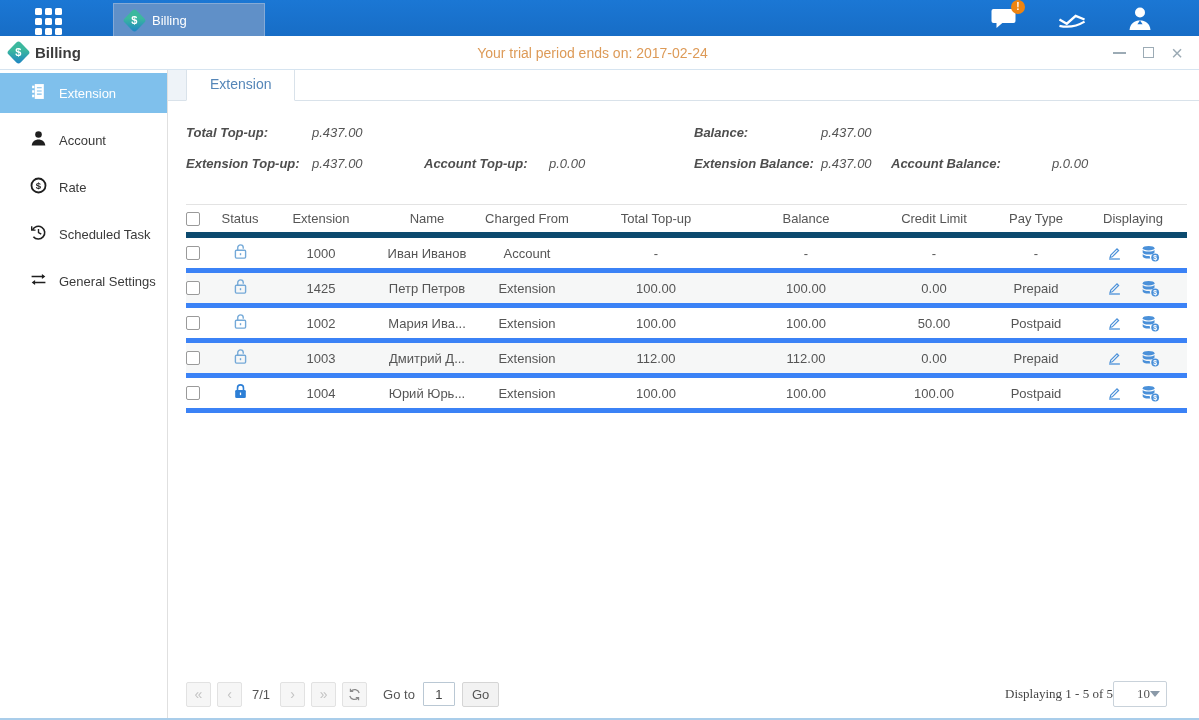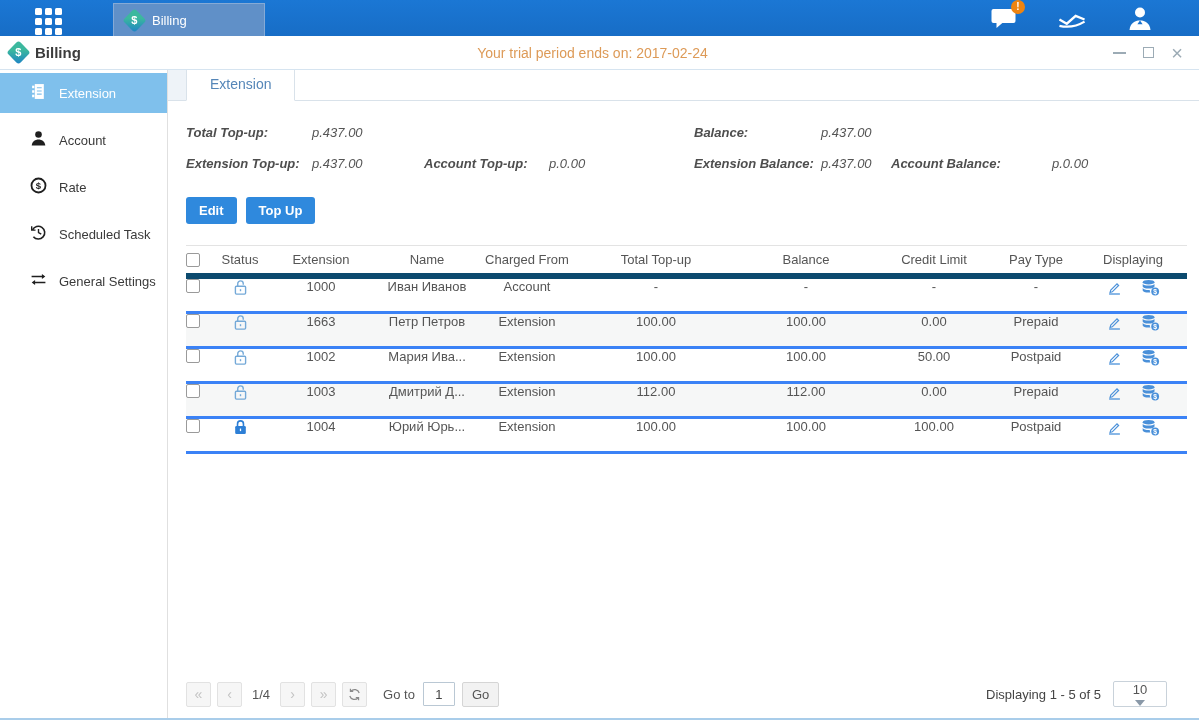--- a/index.html
+++ b/index.html
@@ -54,21 +54,21 @@
   .summary .lbl { position:absolute; font-weight:bold; color:#4e4e4e; white-space:nowrap; }
   .summary .val { position:absolute; white-space:nowrap; }
   
   .actions { margin-top:14px; display:flex; gap:9px; }
   .btn { background:#2f89dd; border:none; border-radius:3px; color:#fff; font-weight:bold;
     font-size:13px; height:27px; padding:0 13px; cursor:pointer; font-family:inherit; }
   
   .tbl { margin-top:21px; }
   .tbl-header { display:flex; align-items:center; height:34px; border-top:1px solid #e3e3e3;
     border-bottom:6px solid #0c4a6e; color:#555; font-size:13px; }
-  .tbl-row { display:flex; align-items:flex-start; height:35px; border-bottom:3px solid #3b82f6; font-size:13px; color:#555; }
+  .tbl-row { display:flex; align-items:center; height:35px; border-bottom:5px solid #3b82f6; font-size:13px; color:#555; }
   .tbl-row:nth-child(even) { background:#f6f7f7; }
   .cell { flex:0 0 auto; text-align:center; overflow:hidden; white-space:nowrap; }
   .c-cb{width:28px;display:flex;justify-content:flex-start;} .c-status{width:52px;}
   .c-ext{width:110px;} .c-name{width:102px;} .c-charged{width:98px;} .c-topup{width:160px;}
   .c-balance{width:140px;} .c-credit{width:116px;} .c-pay{width:88px;}
   .c-op{width:106px; display:flex; align-items:center; justify-content:center; gap:18px;}
   .checkbox { width:14px; height:14px; border:1px solid #9a9a9a; border-radius:2px; background:#fff; cursor:pointer; display:inline-block; }
   .status-ico { display:inline-flex; cursor:pointer; color:#74a9d8; }
   .status-ico.locked { color:#2d7fd6; }
   .status-ico svg { width:17px; height:17px; }
@@ -80,24 +80,24 @@
   .pg-btn { width:25px; height:25px; background:#f6f6f6; border:1px solid #e2e2e2; border-radius:2px;
     color:#c3c3c3; font-size:14px; display:flex; align-items:center; justify-content:center; margin-right:6px; cursor:pointer; }
   .pg-btn.refresh { color:#8a8a8a; }
   .pg-btn.refresh svg { width:13px; height:13px; }
   .page-ind { color:#555; font-size:13px; margin:0 10px 0 4px; }
   .goto-lbl { color:#555; font-size:13px; margin:0 8px 0 10px; }
   .goto-input { width:32px; height:24px; border:1px solid #bac8d4; font-size:13px; text-align:center;
     color:#444; font-family:inherit; border-radius:1px; }
   .go-btn { height:25px; margin-left:7px; background:#f2f2f2; border:1px solid #d5d5d5; border-radius:2px;
     color:#555; font-size:13px; padding:0 9px; cursor:pointer; font-family:inherit; }
-  .pager-right { margin-left:auto; display:flex; align-items:center; gap:12px; }
+  .pager-right { margin-left:auto; display:flex; align-items:center; gap:0;font-family:Liberation Serif, serif; }
   .displaying { color:#444; font-size:13px; }
   .pagesize { width:54px; height:26px; border:1px solid #c9d2da; border-radius:2px; background:#fff;
-    display:flex; align-items:center; justify-content:space-between; padding:0 7px; font-size:13px; color:#555; cursor:pointer;flex-direction:column; }
+    display:flex; align-items:center; justify-content:space-between; padding:0 23px; font-size:13px; color:#555; cursor:pointer; }
   .caret { width:0; height:0; border-left:5px solid transparent; border-right:5px solid transparent; border-top:6px solid #8a99a8; }
 </style>
 </head>
 <body>
 
 <div class="topbar">
   <div class="app-grid">
     <span></span>
       <span></span>
       <span></span>
@@ -218,24 +218,20 @@
         <span class="lbl" style="left:0;top:37px">Extension Top-up:</span>
         <span class="val" style="left:126px;top:37px">p.437.00</span>
         <span class="lbl" style="left:238px;top:37px">Account Top-up:</span>
         <span class="val" style="left:363px;top:37px">p.0.00</span>
         <span class="lbl" style="left:508px;top:37px">Extension Balance:</span>
         <span class="val" style="left:635px;top:37px">p.437.00</span>
         <span class="lbl" style="left:705px;top:37px">Account Balance:</span>
         <span class="val" style="left:866px;top:37px">p.0.00</span>
       </div>
 
-      <div class="actions">
-        <button class="btn">Edit</button>
-        <button class="btn">Top Up</button>
-      </div>
 
       <div class="tbl">
         <div class="tbl-header" id="tbl-header">
           <div class="cell c-cb">
               <span class="checkbox"></span>
             </div>
         <div class="cell c-status">Status</div>
             <div class="cell c-ext">Extension</div>
             <div class="cell c-name">Name</div>
             <div class="cell c-charged">Charged From</div>
@@ -286,21 +282,21 @@
     <div class="cell c-cb">
                 <span class="checkbox"></span>
               </div>
     <div class="cell c-status"><span class="status-ico">
                   <svg viewBox="0 0 16 16" fill="none" stroke="currentColor" stroke-width="1.3">
                     <rect x="3.2" y="6.8" width="9.6" height="7.4" rx="1"></rect>
                     <path d="M5.4 6.8V4.4a2.6 2.6 0 0 1 5.2 0v1"></path>
                     <path d="M8 9.6v1.9"></path>
                   </svg>
                 </span></div>
-    <div class="cell c-ext">1663</div>
+    <div class="cell c-ext">1425</div>
     <div class="cell c-name">Петр Петров</div>
     <div class="cell c-charged">Extension</div>
     <div class="cell c-topup">100.00</div>
     <div class="cell c-balance">100.00</div>
     <div class="cell c-credit">0.00</div>
     <div class="cell c-pay">Prepaid</div>
     <div class="cell c-op">
       <span class="op-ico">
                   <svg viewBox="0 0 16 16" fill="none" stroke="currentColor">
                     <path stroke-width="1.2" d="M4.2 10.2l6.3-6.3 1.6 1.6-6.3 6.3-2.2.6z"></path>
@@ -425,21 +421,21 @@
                   </svg>
                 </span>
     </div>
   </div>
           </div>
       </div>
 
       <div class="pager">
         <span class="pg-btn">«</span>
         <span class="pg-btn">‹</span>
-        <span class="page-ind">1/4</span>
+        <span class="page-ind">7/1</span>
         <span class="pg-btn">›</span>
         <span class="pg-btn">»</span>
         <span class="pg-btn refresh">
             <svg viewBox="0 0 16 16" fill="none" stroke="currentColor" stroke-width="1.5">
               <path d="M13.8 6.2A6 6 0 0 0 3.5 4"></path>
               <path d="M3 .8v3.4h3.4"></path>
               <path d="M2.2 9.8A6 6 0 0 0 12.5 12"></path>
               <path d="M13 15.2v-3.4H9.6"></path>
             </svg>
           </span>

